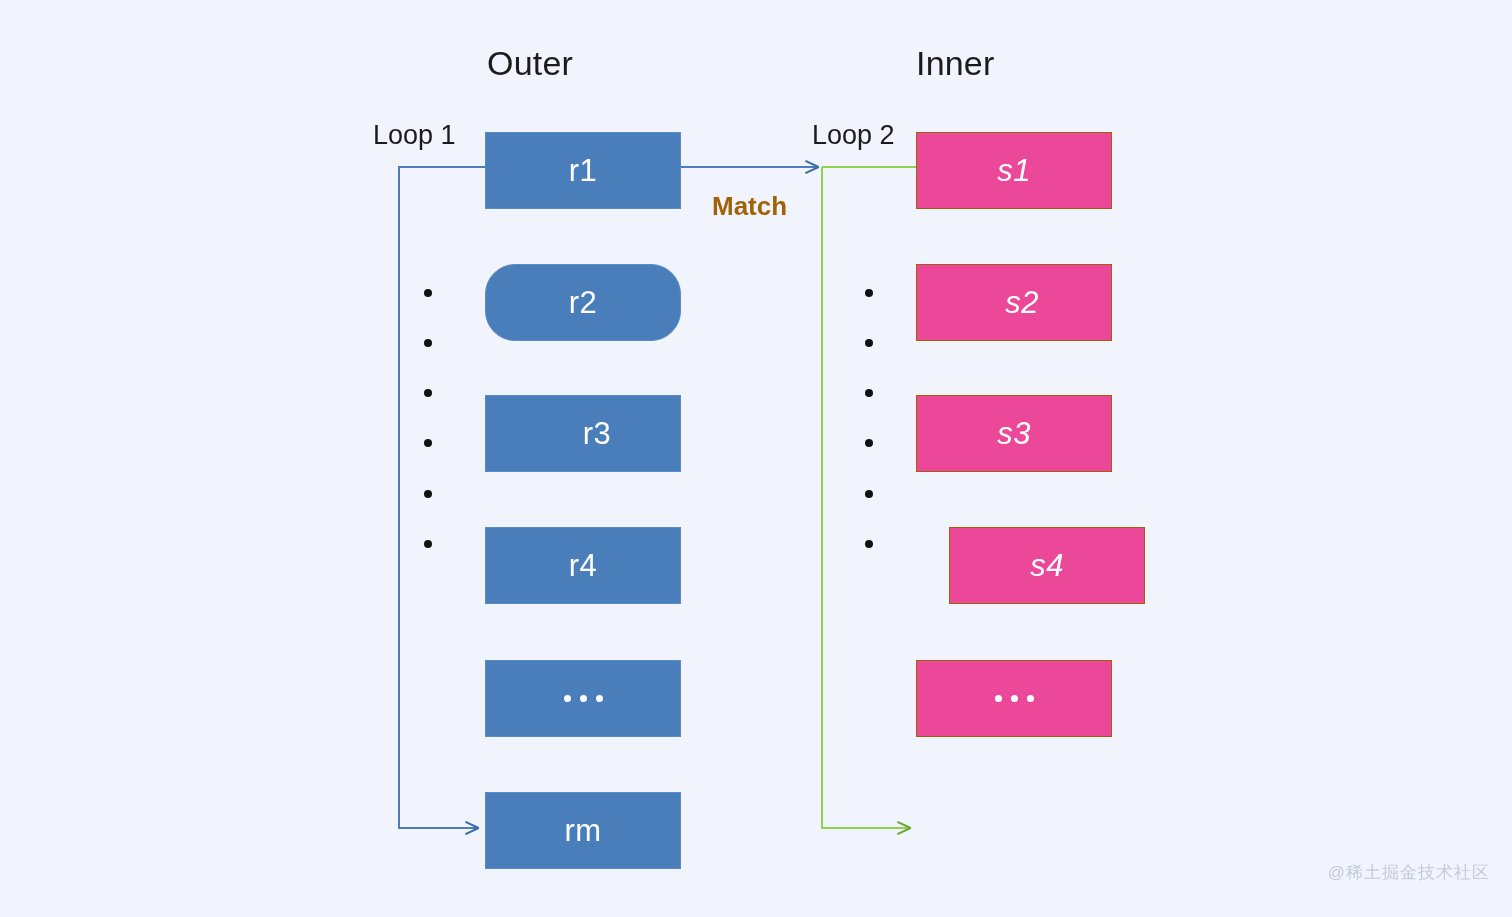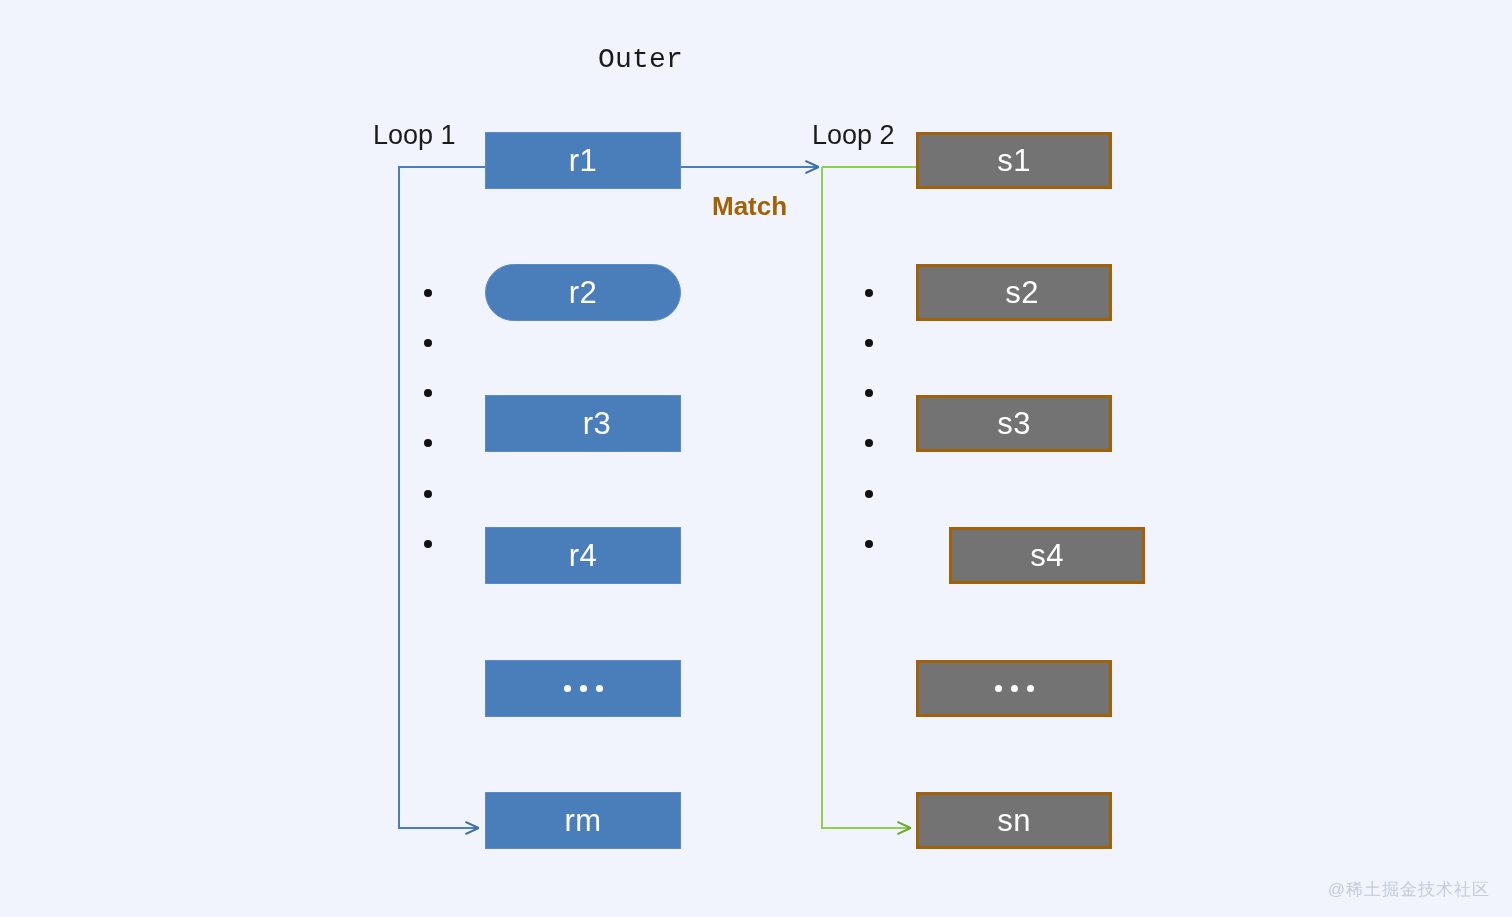--- a/index.html
+++ b/index.html
@@ -23,62 +23,62 @@
   #wires {
     position: absolute;
     left: 0;
     top: 0;
     width: 1512px;
     height: 917px;
     pointer-events: none;
   }
   .col-title {
     position: absolute;
-    font-size: 28px;
+    font-size: 34px;
     font-weight: 400;
     color: #1b1b1b;
     letter-spacing: 0.2px;
     white-space: nowrap;
-    text-align: right;
-    font-family: Liberation Mono, monospace;
+    text-align: left;
   }
   .loop-label {
     position: absolute;
     font-size: 27px;
     font-weight: 400;
     color: #1b1b1b;
     white-space: nowrap;
   }
   .edge-label {
     position: absolute;
     font-size: 26px;
     font-weight: 700;
     color: #a16207;
     white-space: nowrap;
   }
   .node {
     position: absolute;
     width: 196px;
-    height: 57px;
+    height: 77px;
     display: flex;
     align-items: center;
     justify-content: center;
     color: #ffffff;
     font-size: 31px;
     font-weight: 400;
     letter-spacing: 0.5px;
     box-sizing: border-box;
   }
   .node.outer {
     background: #4a7ebb;
     border: 1px solid #5b8ac4;
   }
   .node.inner {
-    background: #737373;
-    border: 3px solid #a16207;
+    background: #ec4899;
+    border: 1px solid #a16207;
+    font-style: italic;
   }
   .node .ellipsis {
     display: inline-flex;
     gap: 9px;
     align-items: center;
   }
   .node .ellipsis i {
     display: block;
     width: 7px;
     height: 7px;
@@ -92,21 +92,21 @@
     position: absolute;
     width: 8px;
     height: 8px;
     border-radius: 50%;
     background: #111111;
     left: 0;
   }
   .watermark {
     position: absolute;
     right: 22px;
-    bottom: 16px;
+    bottom: 33px;
     font-size: 17px;
     color: #c3cada;
     letter-spacing: 1px;
     white-space: nowrap;
     text-align: center;
   }
 </style>
 </head>
 <body>
 
@@ -124,20 +124,21 @@
 
     <path d="M 485 167 L 399 167 L 399 828 L 478 828" fill="none" stroke="#4a7ebb" stroke-width="2" marker-end="url(#arrow-blue)"></path>
 
     <path d="M 681 167 L 818 167" fill="none" stroke="#4a7ebb" stroke-width="2" marker-end="url(#arrow-blue)"></path>
 
     <path d="M 822 167 L 916 167" fill="none" stroke="#8fd04f" stroke-width="2"></path>
     <path d="M 822 167 L 822 828 L 910 828" fill="none" stroke="#8fd04f" stroke-width="2" marker-end="url(#arrow-green)"></path>
   </svg>
 
   <div class="col-title" style="left:487px; top:44px; width:196px;">Outer</div>
+  <div class="col-title" style="left:916px; top:44px; width:196px;">Inner</div>
 
   <div class="loop-label" style="left:373px; top:120px;">Loop 1</div>
   <div class="loop-label" style="left:812px; top:120px;">Loop 2</div>
   <div class="edge-label" style="left:712px; top:191px;">Match</div>
 
   <div class="dot-col" style="left:424px; top:0px;">
     <i style="top:289px;"></i>
     <i style="top:339px;"></i>
     <i style="top:389px;"></i>
     <i style="top:439px;"></i>
@@ -171,17 +172,16 @@
   <div class="node inner" style="left:916px; top:264px;padding-left:16px;">s2</div>
   <div class="node inner" style="left:916px; top:395px;">s3</div>
   <div class="node inner" style="left:916px; top:527px;margin-left:33px;">s4</div>
   <div class="node inner" style="left:916px; top:660px;">
     <span class="ellipsis">
         <i></i>
         <i></i>
         <i></i>
       </span>
   </div>
-  <div class="node inner" style="left:916px; top:792px;">sn</div>
 
   <div class="watermark">@稀土掘金技术社区</div>
 
 </div>
 
 </body></html>

